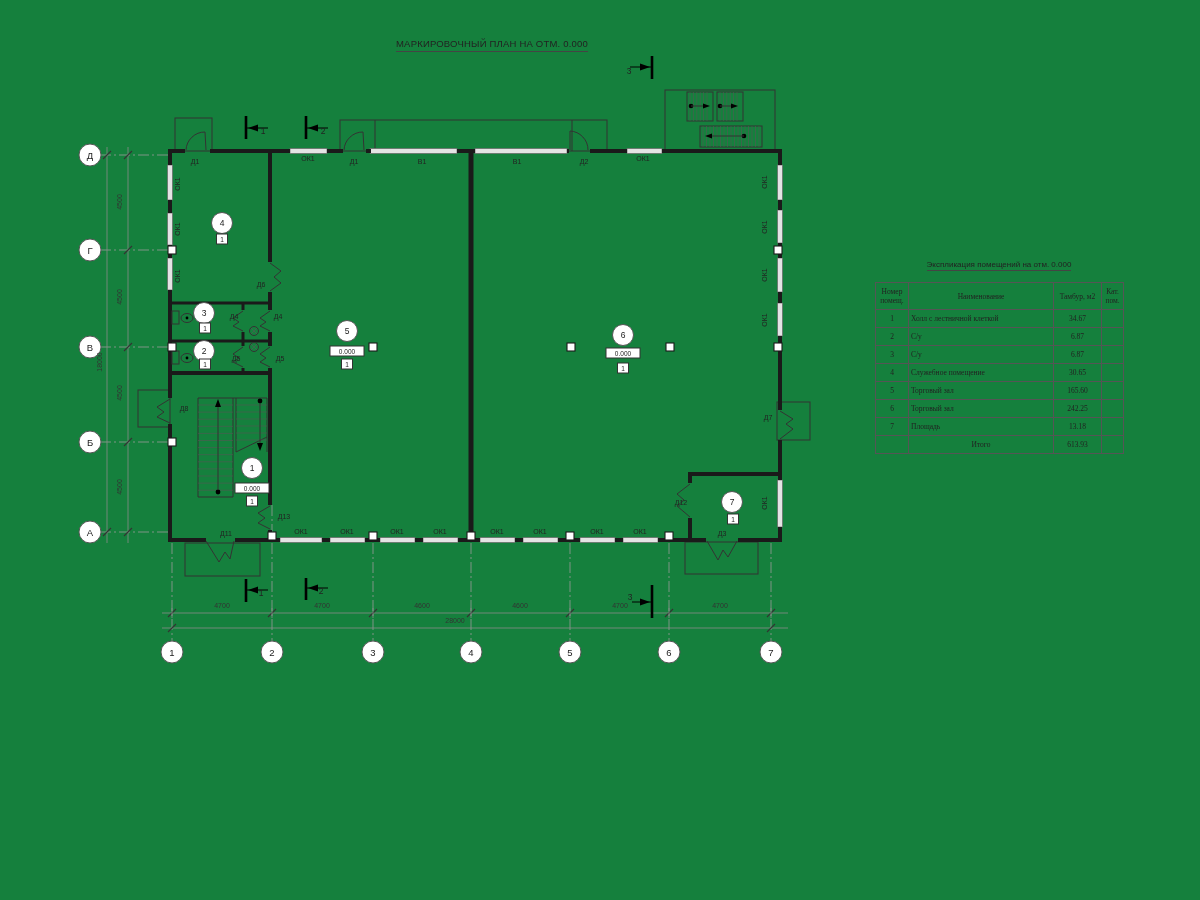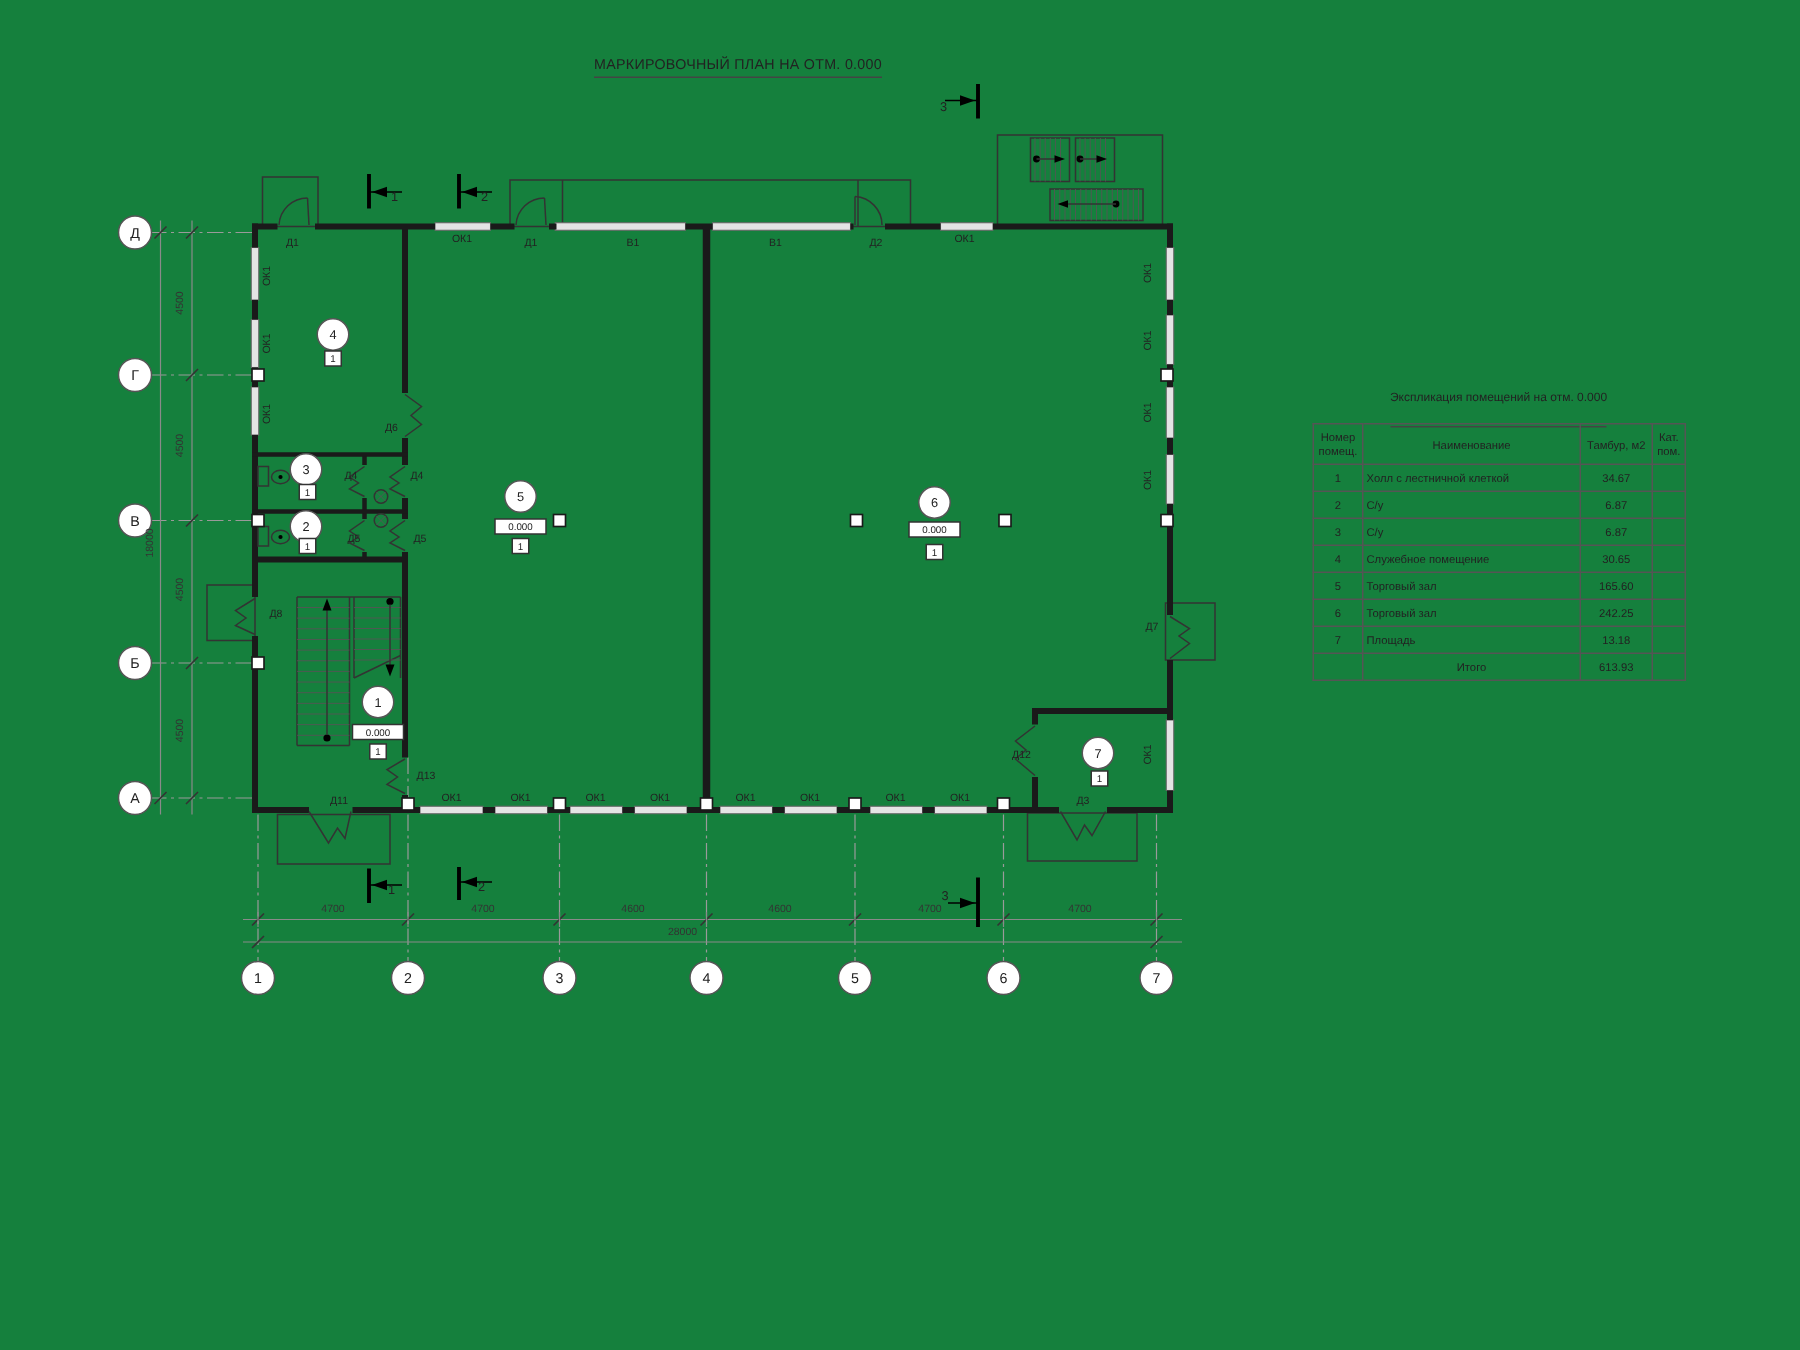--- a/index.html
+++ b/index.html
@@ -2,23 +2,23 @@
 <html><head>
 <meta charset="utf-8">
 <style>
   html,body{margin:0;padding:0;background:#fff;}
   .sheet{position:relative;width:1200px;height:900px;background:#15803d;overflow:hidden;
          font-family:"Liberation Sans",sans-serif;}
   .main-title{position:absolute;left:396px;top:38px;font-size:9.5px;color:#222;
               border-bottom:1px solid #444;padding-bottom:2px;letter-spacing:.2px;}
   .spec-title{position:absolute;left:875px;top:260px;width:248px;text-align:center;
               font-size:8px;color:#222;}
-  .spec-title span{border-bottom:1px solid #444;padding-bottom:15px;}
+  .spec-title span{border-bottom:1px solid #444;padding-bottom:1px;}
   .spec{position:absolute;left:875px;top:282px;}
-  table.spec-t{border-collapse:collapse;table-layout:fixed;width:248px;font-size:7.5px;color:#222;}
+  table.spec-t{border-collapse:collapse;table-layout:fixed;width:248px;font-size:7.5px;color:#222;font-family:Liberation Serif, serif;}
   table.spec-t th,table.spec-t td{border:1px solid #555;padding:0 2px;height:17px;
         overflow:hidden;white-space:nowrap;font-weight:normal;}
   table.spec-t th{height:26px;text-align:center;}
   table.spec-t{border:1.5px solid #333;}
   td.c{text-align:center;} td.l{text-align:left;padding-left:4px;margin-top:21px;} td.r{text-align:center;padding-right:4px;}
   svg text{font-family:"Liberation Sans",sans-serif;fill:#222;}
   .wall{stroke:#1a1a1a;stroke-width:4;} .wall5{stroke:#1a1a1a;stroke-width:5;}
   .wall3{stroke:#1a1a1a;stroke-width:3;}
   .win{fill:#e4e4e4;stroke:#666;stroke-width:.7;}
   .thin{fill:none;stroke:#333;stroke-width:1;}

